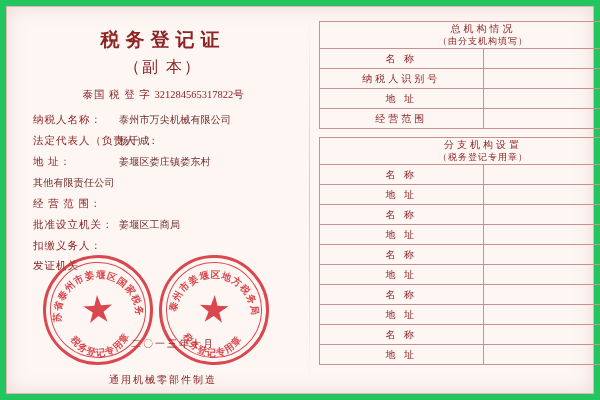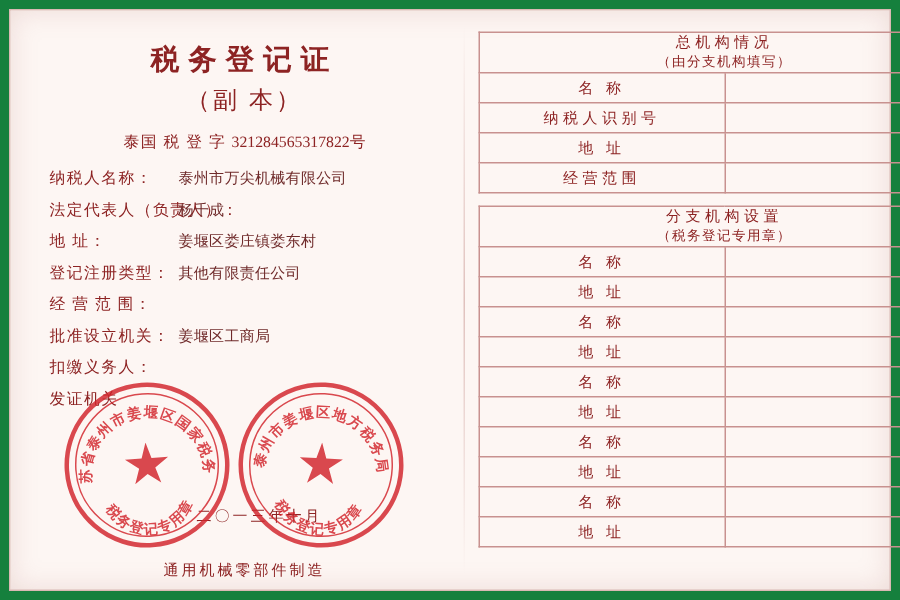--- a/index.html
+++ b/index.html
@@ -4,21 +4,21 @@
 <style>
   html,body{margin:0;padding:0;}
   body{
     width:600px;height:400px;
     background:#efe3e0;
     font-family:"Liberation Serif",serif;
     overflow:hidden;
   }
   #page{
     position:relative;width:600px;height:400px;
-    background:#15803d;
+    background:#22c55e;
     box-sizing:border-box;
   }
   
   .paper{
     position:absolute;left:6px;top:6px;right:6px;bottom:6px;
     background:#fdf6f3;
     border:1px solid #d9b9b4;
     box-shadow:inset 0 0 18px rgba(190,140,135,.25);
   }
   .fold{
@@ -184,21 +184,20 @@
         </div>
         <div class="frow">
           <div class="flabel">法定代表人（负责人）：</div>
           <div class="fval">杨千成</div>
         </div>
         <div class="frow">
           <div class="flabel">地        址：</div>
           <div class="fval">姜堰区娄庄镇娄东村</div>
         </div>
         <div class="frow">
-          <div class="flabel">登记注册类型：</div>
           <div class="fval">其他有限责任公司</div>
         </div>
         <div class="frow">
           <div class="flabel">经 营 范 围：</div>
         </div>
         <div class="frow">
           <div class="flabel">批准设立机关：</div>
           <div class="fval">姜堰区工商局</div>
         </div>
         <div class="frow">

